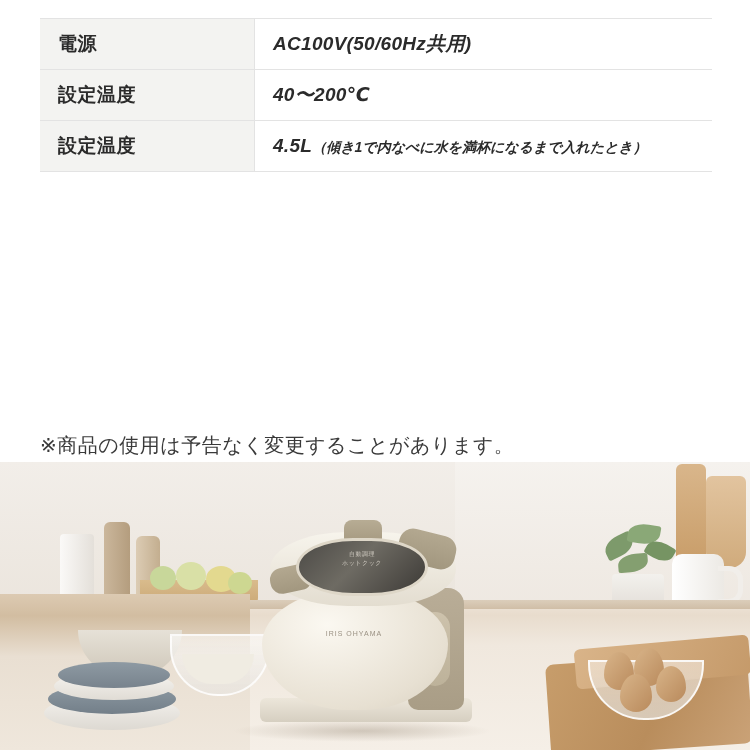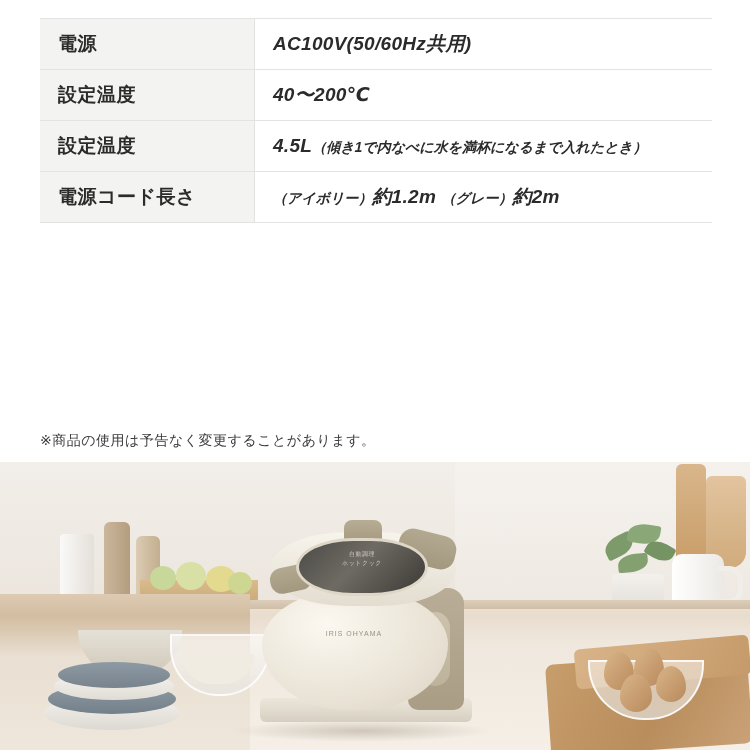--- a/index.html
+++ b/index.html
@@ -63,21 +63,21 @@
   }
   .small {
     font-size: 14px;
     font-weight: bold;
     letter-spacing: 0;
   }
   .note {
     position: absolute;
     left: 40px;
     top: 432px;
-    font-size: 14px;
+    font-size: 20px;
     color: #3a3a3a;
     letter-spacing: 0.5px;
   }
 
   
   .photo {
     position: absolute;
     left: 0;
     top: 462px;
     width: 750px;
@@ -338,27 +338,20 @@
         <tr>
           <th>設定温度</th>
           <td><span>40〜200℃</span></td>
         </tr>
         <tr>
           <th>設定温度</th>
           <td>
             <span>4.5L</span><span class="small">（傾き1で内なべに水を満杯になるまで入れたとき）</span>
           </td>
         </tr>
-        <tr>
-          <th>電源コード長さ</th>
-          <td>
-            <span class="small">（アイボリー）</span><span>約1.2m</span>
-            <span class="small">（グレー）</span><span>約2m</span>
-          </td>
-        </tr>
       </tbody>
     </table>
   </div>
 
   <div class="note">※商品の使用は予告なく変更することがあります。</div>
 
   <div class="photo">
     <div class="wall"></div>
     <div class="wall-panel"></div>
 

